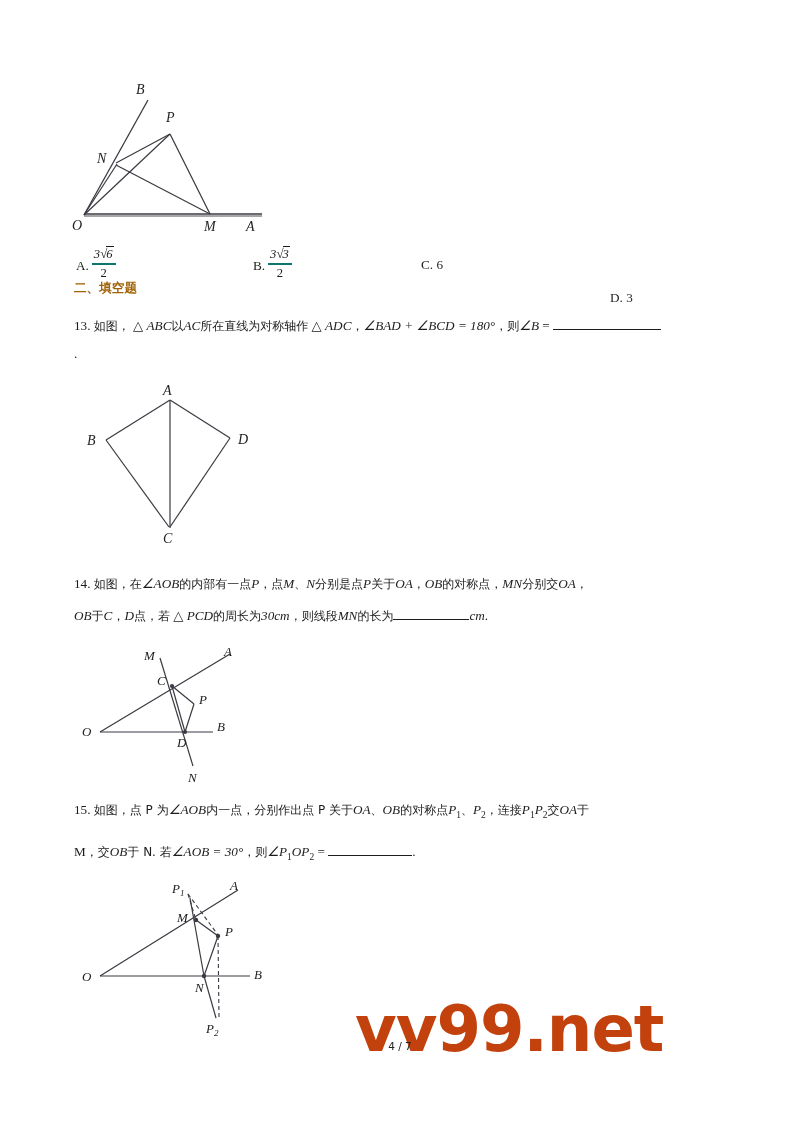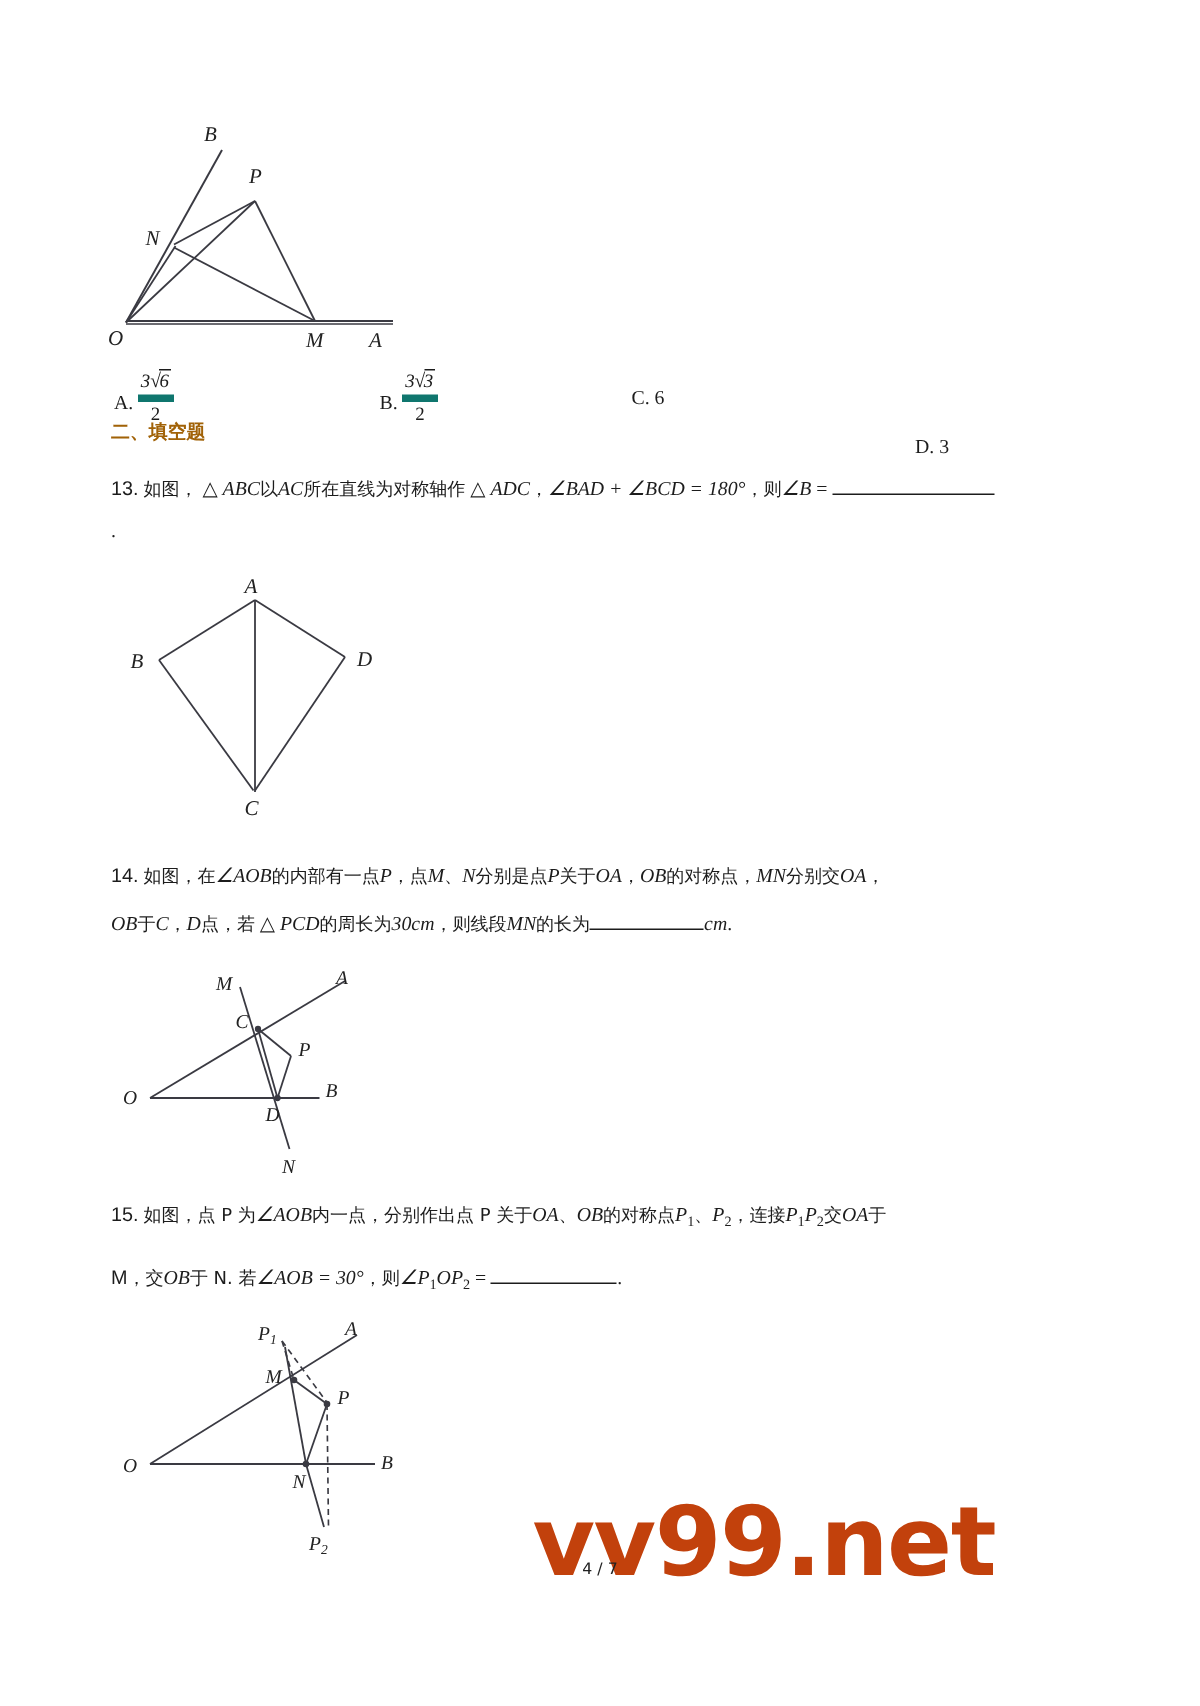--- a/index.html
+++ b/index.html
@@ -38,21 +38,21 @@
   }
   .qtext {
     position: absolute;
     font-size: 13.2px;
     line-height: 1.5;
     color: #1c1c1c;
     white-space: nowrap;
   }
   .cn { font-family: "DejaVu Sans", sans-serif; font-size: 12px; }
   .it { font-style: italic; font-family: "Liberation Serif", serif; }
-  .up { font-family: Liberation Sans, sans-serif; text-align: right; }
+  .up { font-family: Liberation Serif, serif; text-align: right; }
   .blank {
     display: inline-block;
     border-bottom: 1px solid #1c1c1c;
     height: 0.95em;
     vertical-align: baseline;
   }
   .sub { font-size: 0.72em; vertical-align: sub; }
 
   
   .opt {
@@ -65,21 +65,21 @@
   .frac {
     display: inline-block;
     vertical-align: -0.55em;
     text-align: center;
     margin-left: 3px;
   }
   .frac .num {
     display: block;
     font-size: 12.6px;
     padding: 0 2px 1px 2px;
-    border-bottom: 5px solid #0f766e;
+    border-bottom: 2px solid #0f766e;
     line-height: 1.15;
   }
   .frac .den {
     display: block;
     font-size: 12.6px;
     line-height: 1.2;
     padding-top: 1px;
   }
   .sqrt { white-space: nowrap; }
   .sqrt .rad { font-size: 13px; }

